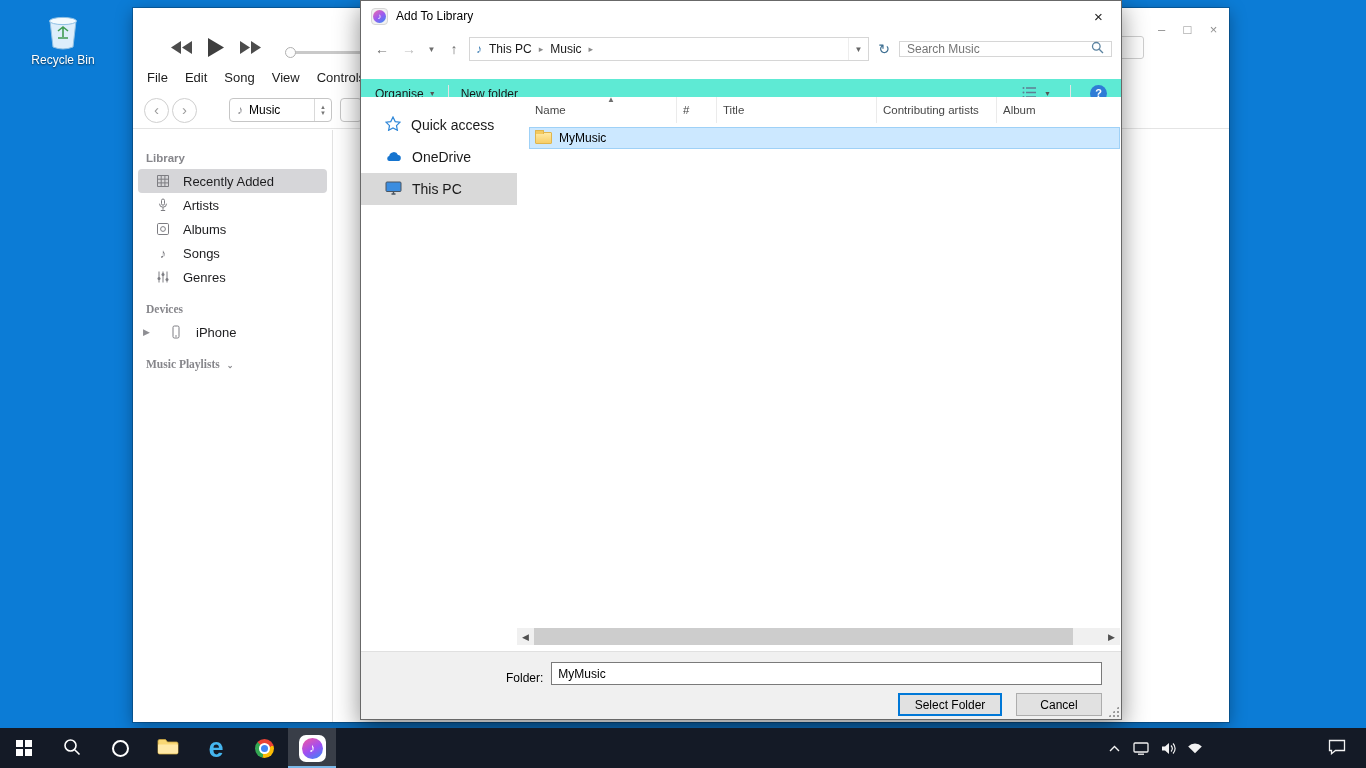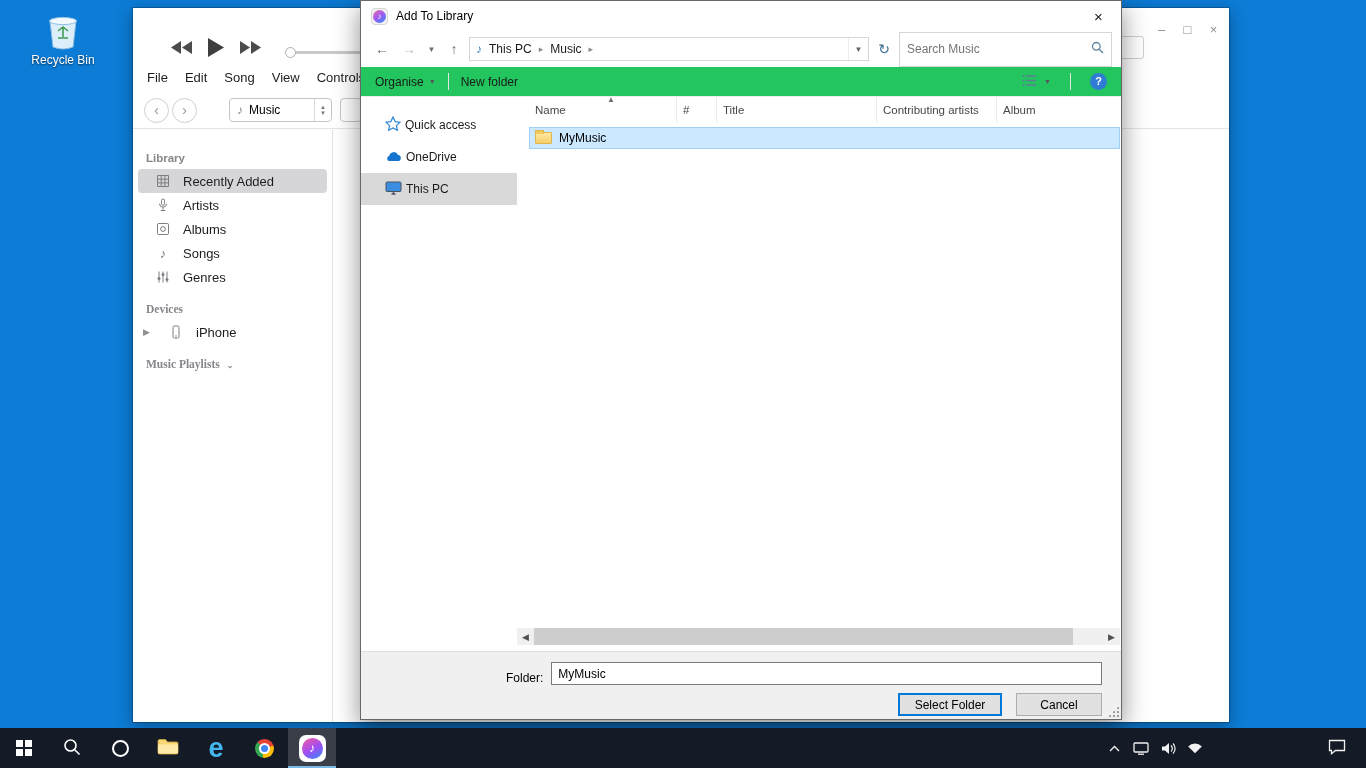--- a/index.html
+++ b/index.html
@@ -47,31 +47,31 @@
   .dlg-close { margin-left:auto; width:45px; height:30px; display:flex; align-items:center; justify-content:center; font-size:15px; color:#1a1a1a; cursor:default; }
   .dlg-nav { height:36px; display:flex; align-items:center; padding:0 9px; gap:3px; background:#fff; }
   .nbtn { width:24px; text-align:center; font-size:14px; color:#1c75bc; }
   .nbtn.gray { color:#6d6d6d; }
   .nbtn.dis { color:#bdbdbd; }
   .nbtn.small { width:15px; font-size:8px; color:#6d6d6d; }
   .addr { width:400px; height:24px; border:1px solid #d6d6d6; display:flex; align-items:center; padding-left:6px; gap:7px; font-size:12px; color:#1a1a1a; background:#fff; }
   .addr .bc-sep { color:#8a8a8a; font-size:9px; }
   .addr .chev { margin-left:auto; width:20px; text-align:center; color:#666; font-size:8px; border-left:1px solid #ededed; height:100%; line-height:23px; }
   .refresh { width:24px; text-align:center; color:#3c6e91; font-size:14px; }
-  .searchbox { flex:1; height:35px; border:1px solid #d6d6d6; display:flex; align-items:center; padding:0 7px; background:#fff; }
+  .searchbox { flex:1; height:16px; border:1px solid #d6d6d6; display:flex; align-items:center; padding:0 7px; background:#fff; }
   .searchbox input { border:none; outline:none; flex:1; min-width:0; font-size:12px; color:#6f6f6f; font-family:inherit; background:transparent; }
-  .dlg-cmd { height:30px; display:flex; align-items:center; padding:0 14px; background:#22c55e; border-bottom:1px solid #ececec; font-size:12px; color:#1a1a1a; }
+  .dlg-cmd { height:30px; display:flex; align-items:center; padding:0 14px; background:#5eead4; border-bottom:1px solid #ececec; font-size:12px; color:#1a1a1a;margin-top:12px; }
   .cmd-item { display:flex; align-items:center; gap:5px; }
   .cmd-item .dn { font-size:7px; color:#555; }
   .vsep { width:1px; height:17px; background:#e4e4e4; margin:0 12px; }
   .cmd-right { margin-left:auto; display:flex; align-items:center; gap:7px; }
   .help-circle { width:17px; height:17px; border-radius:50%; background:#2f7cd6; color:#fff; font-weight:bold; font-size:11px; text-align:center; line-height:17px; }
   .dlg-body { position:absolute; top:96px; bottom:68px; left:0; right:0; background:#fff; display:flex; overflow:hidden; }
   .navpane { width:156px; padding-top:12px; flex:none; }
-  .np-item { height:32px; display:flex; align-items:center; gap:4px; padding-left:24px; font-size:12px; color:#1a1a1a; }
+  .np-item { height:32px; display:flex; align-items:center; gap:10px; padding-left:24px; font-size:14px; color:#1a1a1a; }
   .np-item.sel { background:#d9d9d9; }
   .filearea { flex:1; position:relative; padding-left:12px; overflow:hidden; }
   .cols { display:flex; height:26px; align-items:center; font-size:11.5px; color:#474747; position:relative; }
   .colc { padding-left:6px; border-right:1px solid #ebebeb; height:100%; display:flex; align-items:center; }
   .c-name { width:148px; } .c-num { width:40px; } .c-title { width:160px; } .c-art { width:120px; } .c-alb { flex:1; border-right:none; }
   .sortcaret { position:absolute; top:-2px; left:78px; font-size:8px; color:#6f6f6f; }
   .filerow { margin-top:4px; height:22px; display:flex; align-items:center; gap:7px; background:#cce8ff; border:1px solid #9fd1f7; font-size:12px; color:#000; padding-left:5px; margin-right:1px; }
   .folder-ic { width:17px; height:12px; background:linear-gradient(#ffe9a2,#f7ce68); border:1px solid #dfb54e; border-radius:1px; position:relative; flex:none; }
   .folder-ic::before { content:""; position:absolute; top:-3px; left:-1px; width:7px; height:3px; background:#f4ca5f; border:1px solid #dfb54e; border-bottom:none; border-radius:1px 1px 0 0; }
   .hscroll { position:absolute; left:156px; right:1px; bottom:74px; height:17px; background:#f0f0f0; display:flex; align-items:center; z-index:6; }

